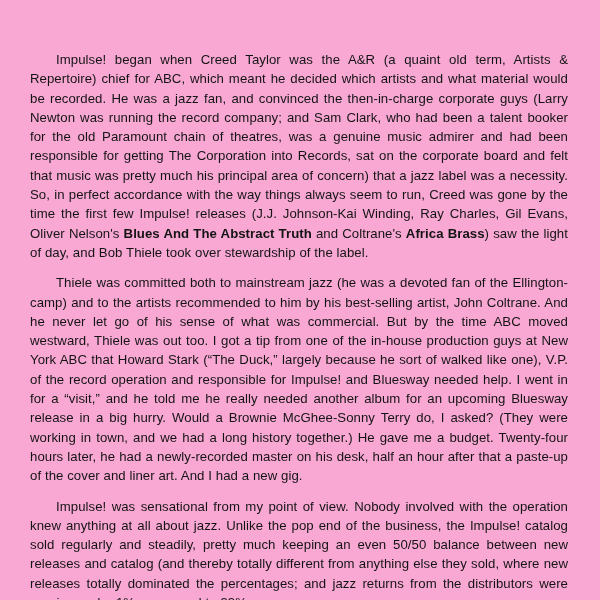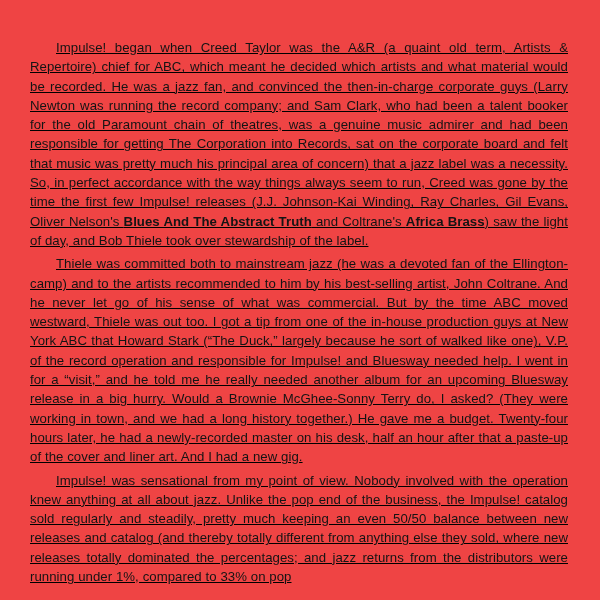--- a/index.html
+++ b/index.html
@@ -9,38 +9,37 @@
   body {
     width: 600px;
     height: 600px;
     background: #ffffff;
     font-family: "Liberation Sans", sans-serif;
   }
   .page {
     position: relative;
     width: 600px;
     height: 600px;
-    background: #ef4444;
+    background: #f9a8d4;
     box-sizing: border-box;
-    padding: 38px 32px 10px 30px;
+    padding: 50px 32px 10px 30px;
     overflow: hidden;
-    text-decoration: underline;
   }
   .para {
     text-align: justify;
     text-justify: inter-word;
     font-size: 13.2px;
     line-height: 19.3px;
     color: #141414;
     margin: 0 0 0 0;
     letter-spacing: 0.05px;
     word-spacing: 0.1px;
   }
   .para + .para {
-    margin-top: 4px;
+    margin-top: 11px;
   }
   .indent {
     display: inline-block;
     width: 26px;
   }
   b.bold {
     font-weight: bold;
   }
 </style>
 </head>

